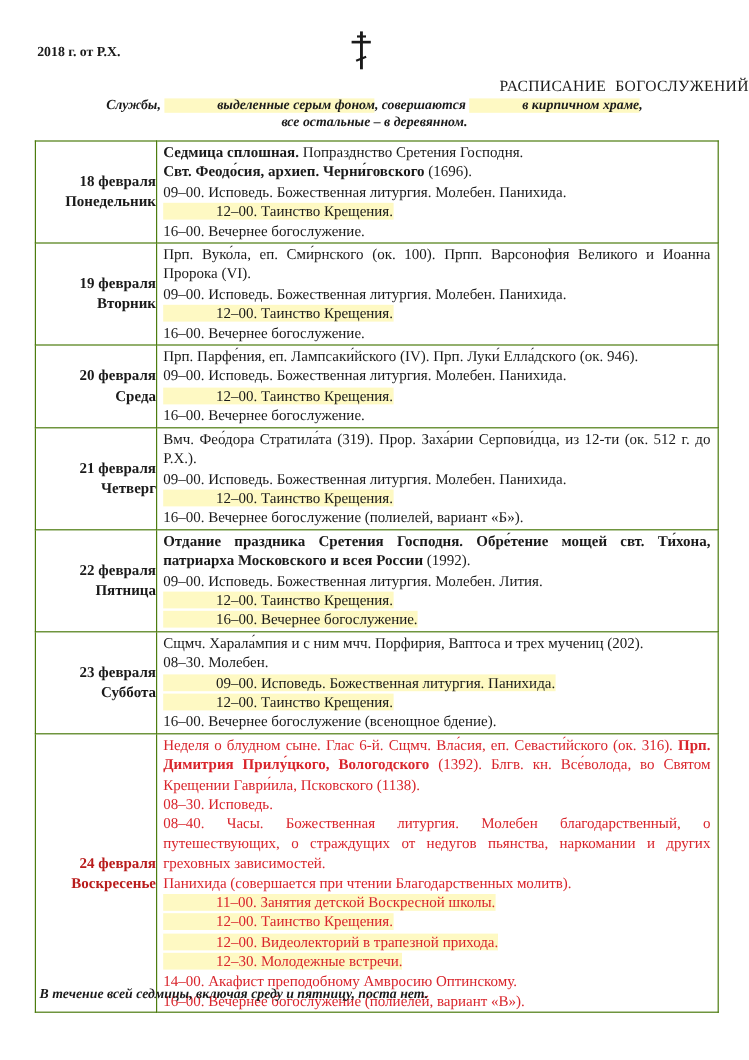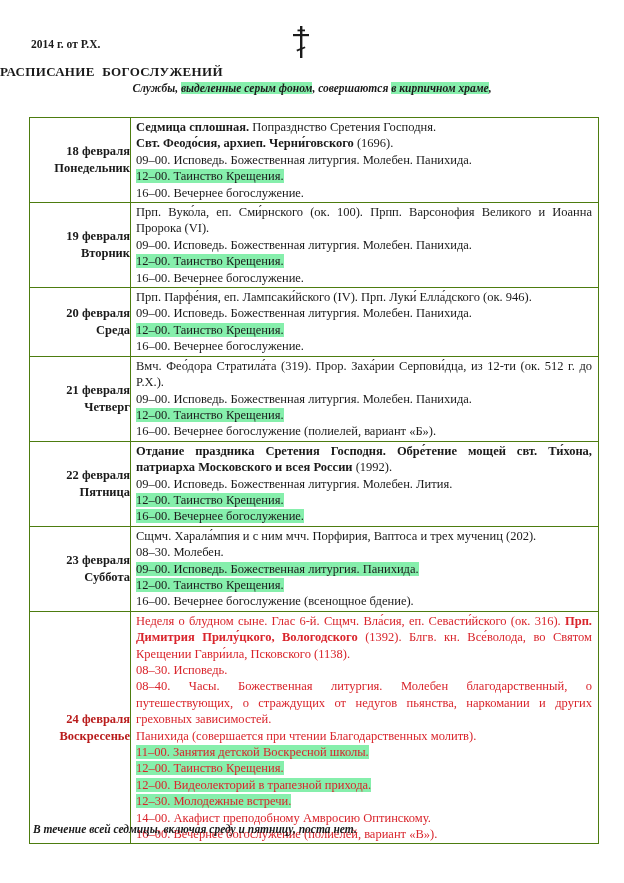--- a/index.html
+++ b/index.html
@@ -1,56 +1,57 @@
 <!DOCTYPE html>
 <html><head>
 <meta charset="utf-8">
 <style>
   html, body { margin: 0; padding: 0; background: #ffffff; }
   body { width: 624px; height: 883px; position: relative; overflow: hidden;
          font-family: "Liberation Serif", "DejaVu Serif", serif; color: #1a1a1a; }
   .year { position: absolute; left: 31px; top: 38px; font-size: 11.5px; font-weight: bold; }
   .cross { position: absolute; left: 290px; top: 26px; width: 22px; height: 32px; }
-  .title { position: absolute; left: 0; width: 624px; top: 64px; text-align: left;
-           font-size: 13px; font-weight: bold; letter-spacing: 0.3px; word-spacing: 4px; }
+  .title { position: absolute; left: 0; width: 624px; top: 64px; text-align: right;
+           font-size: 13px; font-weight: normal; letter-spacing: 0.3px; word-spacing: 4px; }
   .subtitle { position: absolute; left: 0; width: 624px; top: 81px; text-align: center;
               font-size: 11.5px; font-style: italic; font-weight: bold; line-height: 14px; }
-  .hl { background: #86efac; }
+  .hl { background: #fef9c3; padding-left: 44px; }
   table.sched { position: absolute; left: 29px; top: 117px; width: 570px;
                 border-collapse: collapse; table-layout: fixed; }
   table.sched td { border: 1px solid #4d7c0f; vertical-align: middle; padding: 0; }
   td.date { width: 100px; text-align: right; font-weight: bold; font-size: 12.5px; line-height: 17px; }
   td.content { padding: 1px 6px 1px 5px !important; font-size: 12.5px; line-height: 16.4px;
                text-align: justify; vertical-align: top !important; }
   .line { display: block; }
   .b { font-weight: bold; }
   .i { }
   .red { color: #d9252c; }
   .date.red { color: #b91c1c; }
   .footer { position: absolute; left: 33px; top: 823px; font-size: 11.5px;
             font-style: italic; font-weight: bold; }
 </style>
 </head>
 <body>
 
-<div class="year">2014 г. от Р.Х.</div>
+<div class="year">2018 г. от Р.Х.</div>
 
 <svg class="cross" viewBox="0 0 22 32">
   <rect x="10" y="0" width="2.4" height="32" fill="#1a1a1a"></rect>
   <rect x="7.5" y="3.5" width="7.5" height="1.8" fill="#1a1a1a"></rect>
   <rect x="3" y="8" width="16" height="2.2" fill="#1a1a1a"></rect>
   <rect x="6.5" y="22" width="9" height="1.8" fill="#1a1a1a" transform="rotate(-22 11 23)"></rect>
 </svg>
 
 <div class="title">РАСПИСАНИЕ  БОГОСЛУЖЕНИЙ</div>
 
 <div class="subtitle">
   <div>
     <span>Службы, </span><span class="hl">выделенные серым фоном</span><span>, совершаются </span><span class="hl">в кирпичном храме</span><span>,</span>
   </div>
+  <div>все остальные – в деревянном.</div>
 </div>
 
 <table class="sched">
 
   <tbody>
       <tr style="height:82px">
     <td class="date">
       <div>18 февраля</div>
       <div>Понедельник</div>
     </td>

